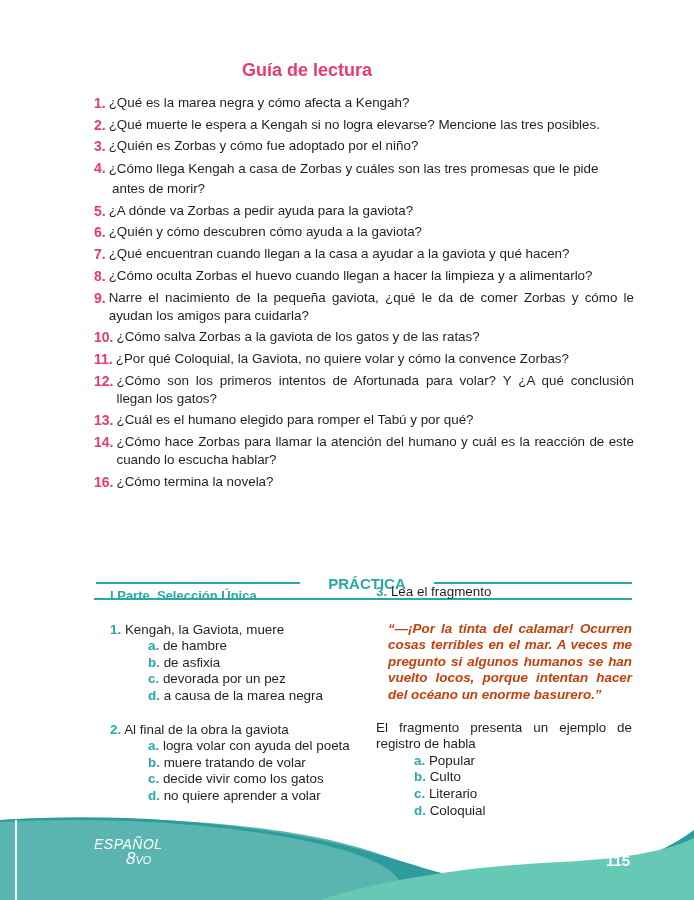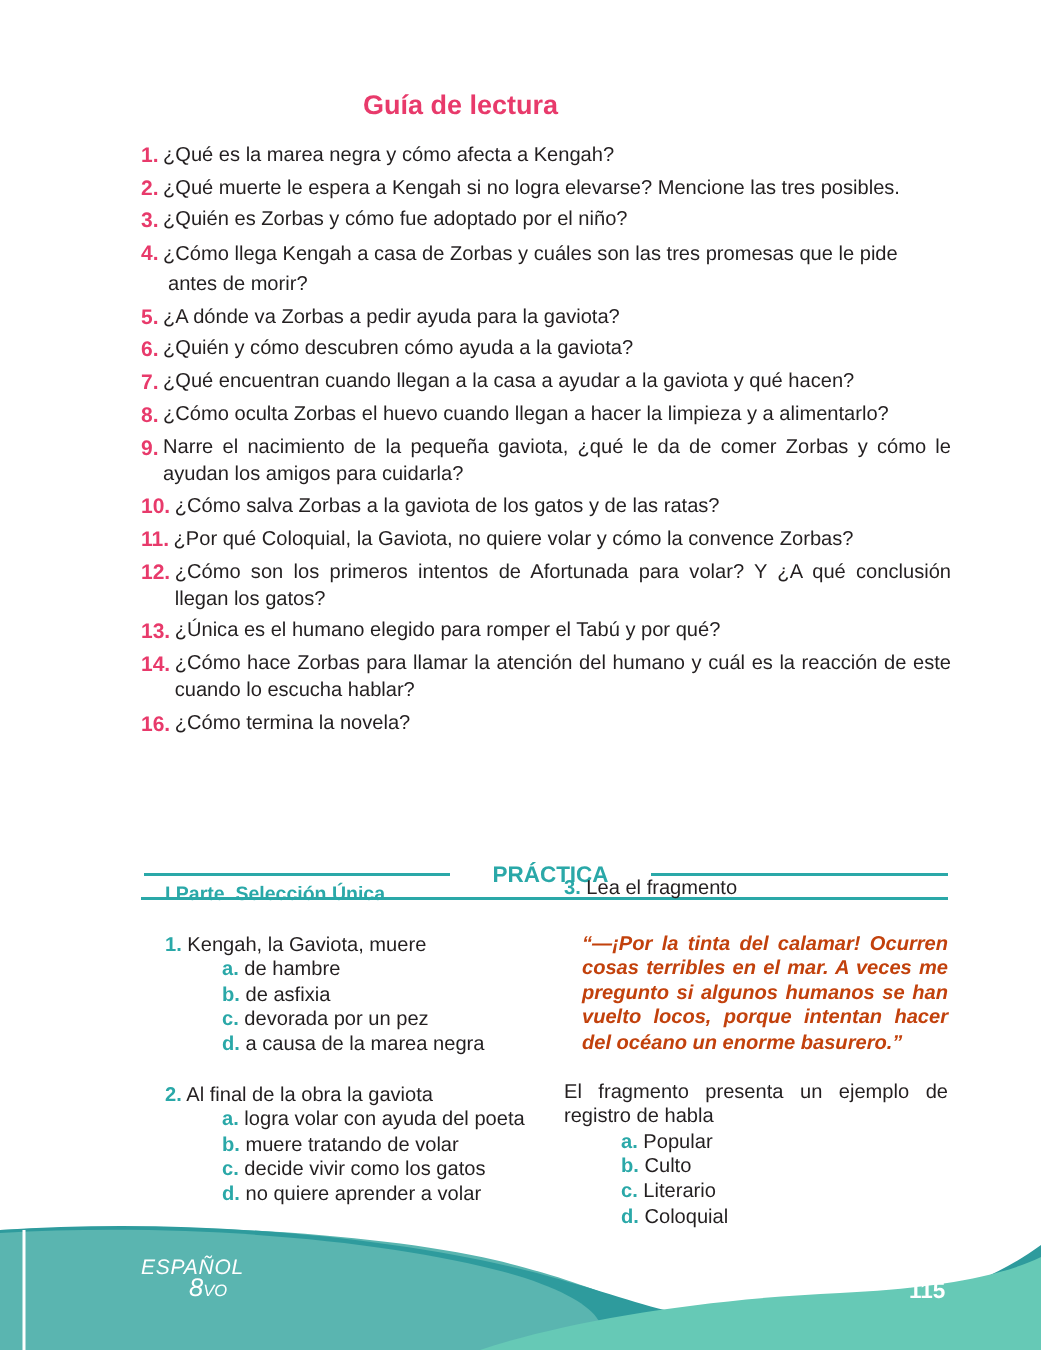--- a/index.html
+++ b/index.html
@@ -89,21 +89,21 @@
   <div class="q">
       <span class="num">11.</span>
       <span class="txt">¿Por qué Coloquial,  la Gaviota, no quiere volar y cómo la convence Zorbas?</span>
     </div>
   <div class="q">
       <span class="num">12.</span>
       <span class="txt">¿Cómo son los primeros intentos de Afortunada para volar?  Y ¿A qué conclusión llegan los gatos?</span>
     </div>
   <div class="q">
       <span class="num">13.</span>
-      <span class="txt">¿Única es el humano elegido para romper el Tabú y por qué?</span>
+      <span class="txt">¿Cuál es el humano elegido para romper el Tabú y por qué?</span>
     </div>
   <div class="q">
       <span class="num">14.</span>
       <span class="txt">¿Cómo hace Zorbas para llamar la atención del humano y cuál es la reacción de este cuando lo escucha hablar?</span>
     </div>
   <div class="q">
       <span class="num">16.</span>
       <span class="txt">¿Cómo termina la novela?</span>
     </div>
 </div>

